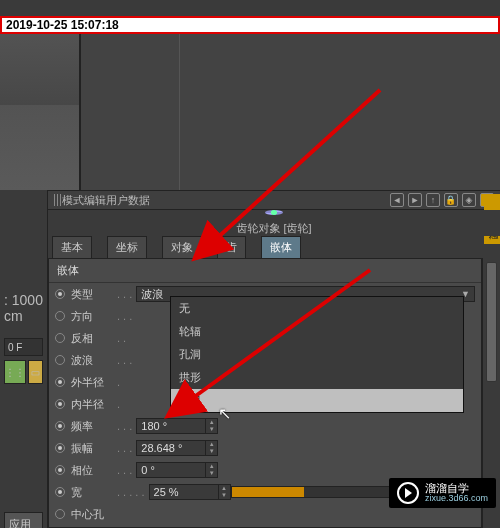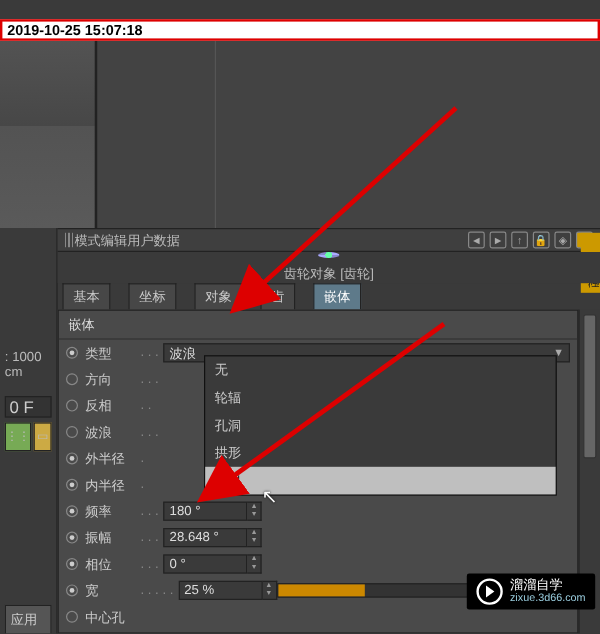--- a/index.html
+++ b/index.html
@@ -28,22 +28,22 @@
   .row .dots { color: #888; margin-right: 4px; }
   .row .field { flex: 1; background: #3a3a3a; border: 1px solid #222; height: 16px; padding: 0 4px; color: #ddd; display: flex; align-items: center; }
   .row .spinner { width: 12px; height: 16px; background: #3a3a3a; border: 1px solid #222; border-left:none; display:flex; flex-direction:column; }
   .row .spinner div { flex:1; font-size:6px; text-align:center; color:#999; line-height:7px; }
   .dropdown-list { position: absolute; top: 296px; left: 170px; right: 36px; background: #3a3a3a; border: 1px solid #111; z-index: 50; }
   .dropdown-list .opt { padding: 4px 8px; color: #ccc; }
   .dropdown-list .opt.sel { background: #bfbfbf; color: #000; }
   .scrollbar { position: absolute; top: 258px; right: 0; width: 18px; bottom: 0; background: #3a3a3a; border-left: 1px solid #222; }
   .scrollbar .thumb { position:absolute; top:4px; left:3px; right:3px; height:120px; background:#666; border:1px solid #333; border-radius:2px; }
   .left-strip { position: absolute; top: 190px; left: 0; width: 48px; bottom: 0; background: #3a3a3a; border-right:1px solid #222; }
-  .left-strip .txt { color:#bbb; font-size:11px; padding:2px 4px; }
-  .left-strip .field { margin: 2px 4px; height: 18px; background: #333; border:1px solid #222; color:#ccc; font-size:14px; padding:0 3px; display:flex; align-items:center; }
+  .left-strip .txt { color:#bbb; font-size:14px; padding:2px 4px; }
+  .left-strip .field { margin: 2px 4px; height: 18px; background: #333; border:1px solid #222; color:#ccc; font-size:10px; padding:0 3px; display:flex; align-items:center; }
   .left-strip .icongrid { margin: 4px; display:flex; gap:2px; }
   .left-strip .icongrid .btn { flex:1; height:24px; background:#7a5; border:1px solid #222; display:flex; align-items:center; justify-content:center; font-size:10px; }
   .left-strip .icongrid .btn.y { background:#ca4; }
   .left-strip .apply { margin:4px; padding:4px; background:#555; border:1px solid #222; color:#ccc; }
   .arrow { position: absolute; z-index: 100; pointer-events: none; }
   .arrow svg { overflow: visible; }
   .right-tab { position: absolute; top: 194px; right: 0; width: 16px; height: 50px; background: #c90; color:#222; writing-mode: vertical-rl; font-size:10px; text-align:center; padding-top:4px; }
   .cursor { position:absolute; top: 404px; left: 218px; z-index: 120; font-size:16px; color:#fff; text-shadow:0 0 2px #000; }
   .watermark { position:absolute; bottom: 20px; right: 4px; background:#000000; color:#fff; padding:4px 8px; display:flex; align-items:center; gap:6px; font-size:11px; border-radius:2px; z-index:150; }
   .watermark .play { width:22px; height:22px; border:2px solid #fff; border-radius:50%; display:flex; align-items:center; justify-content:center; }

